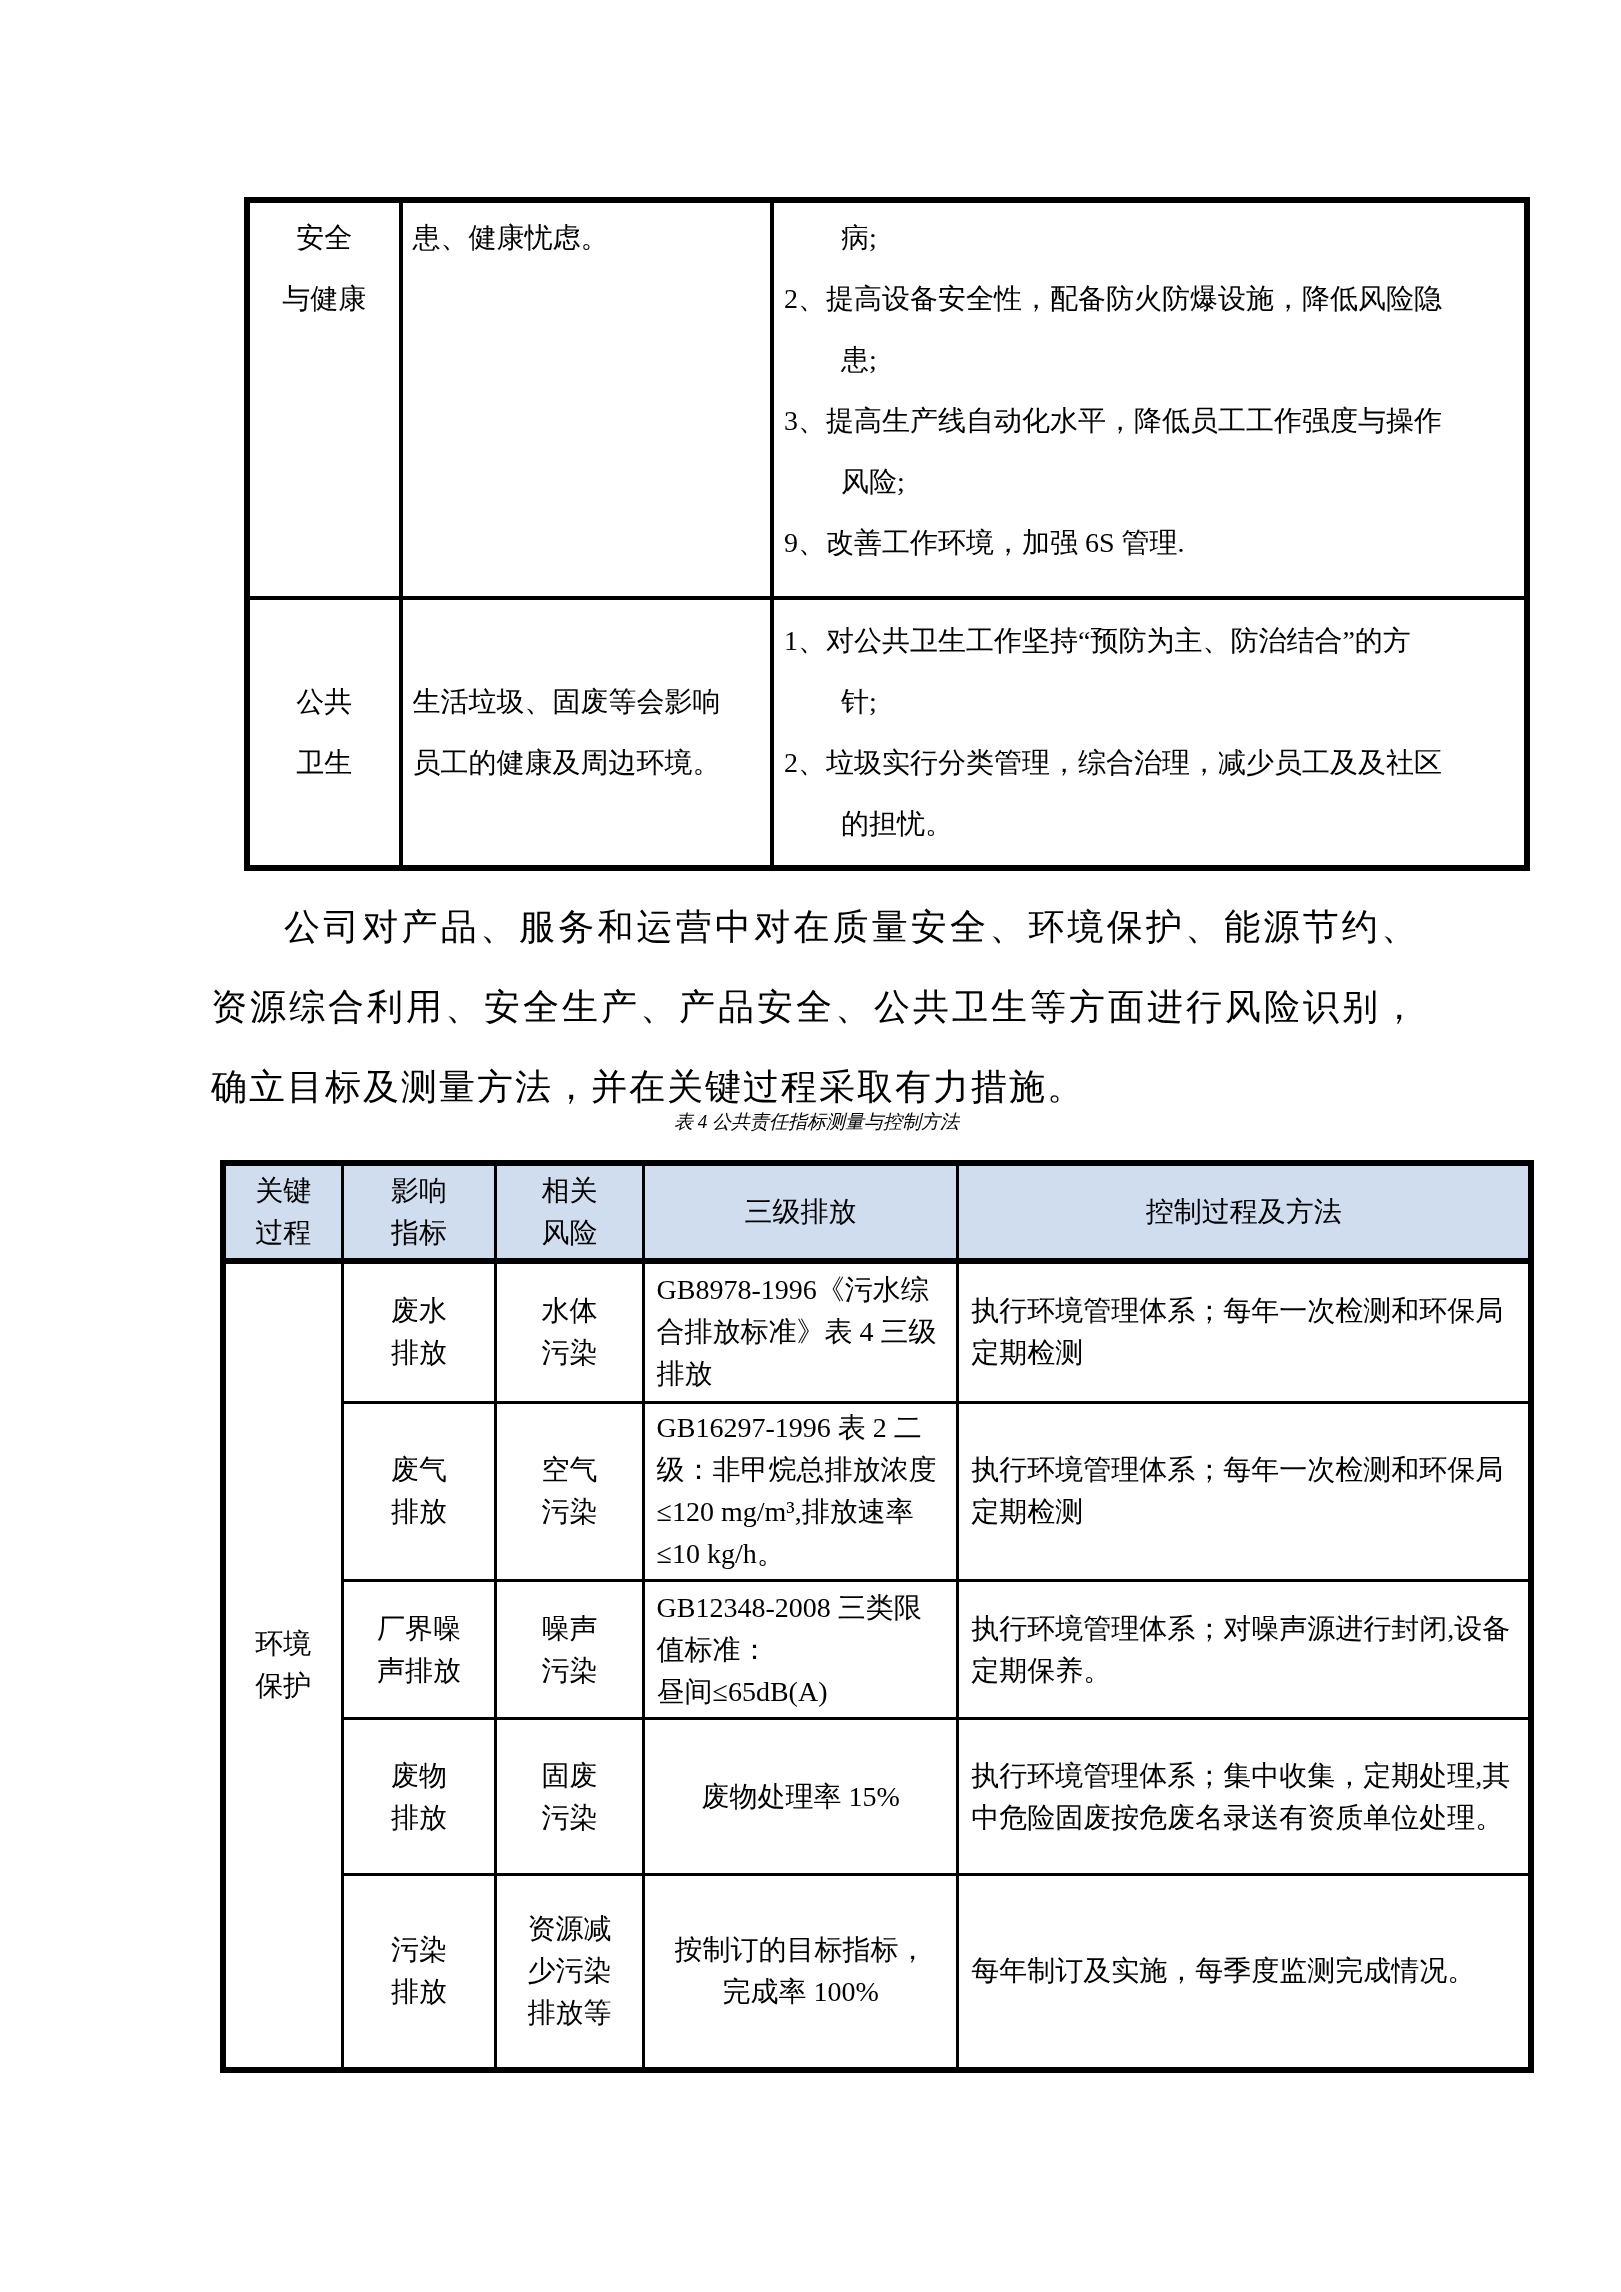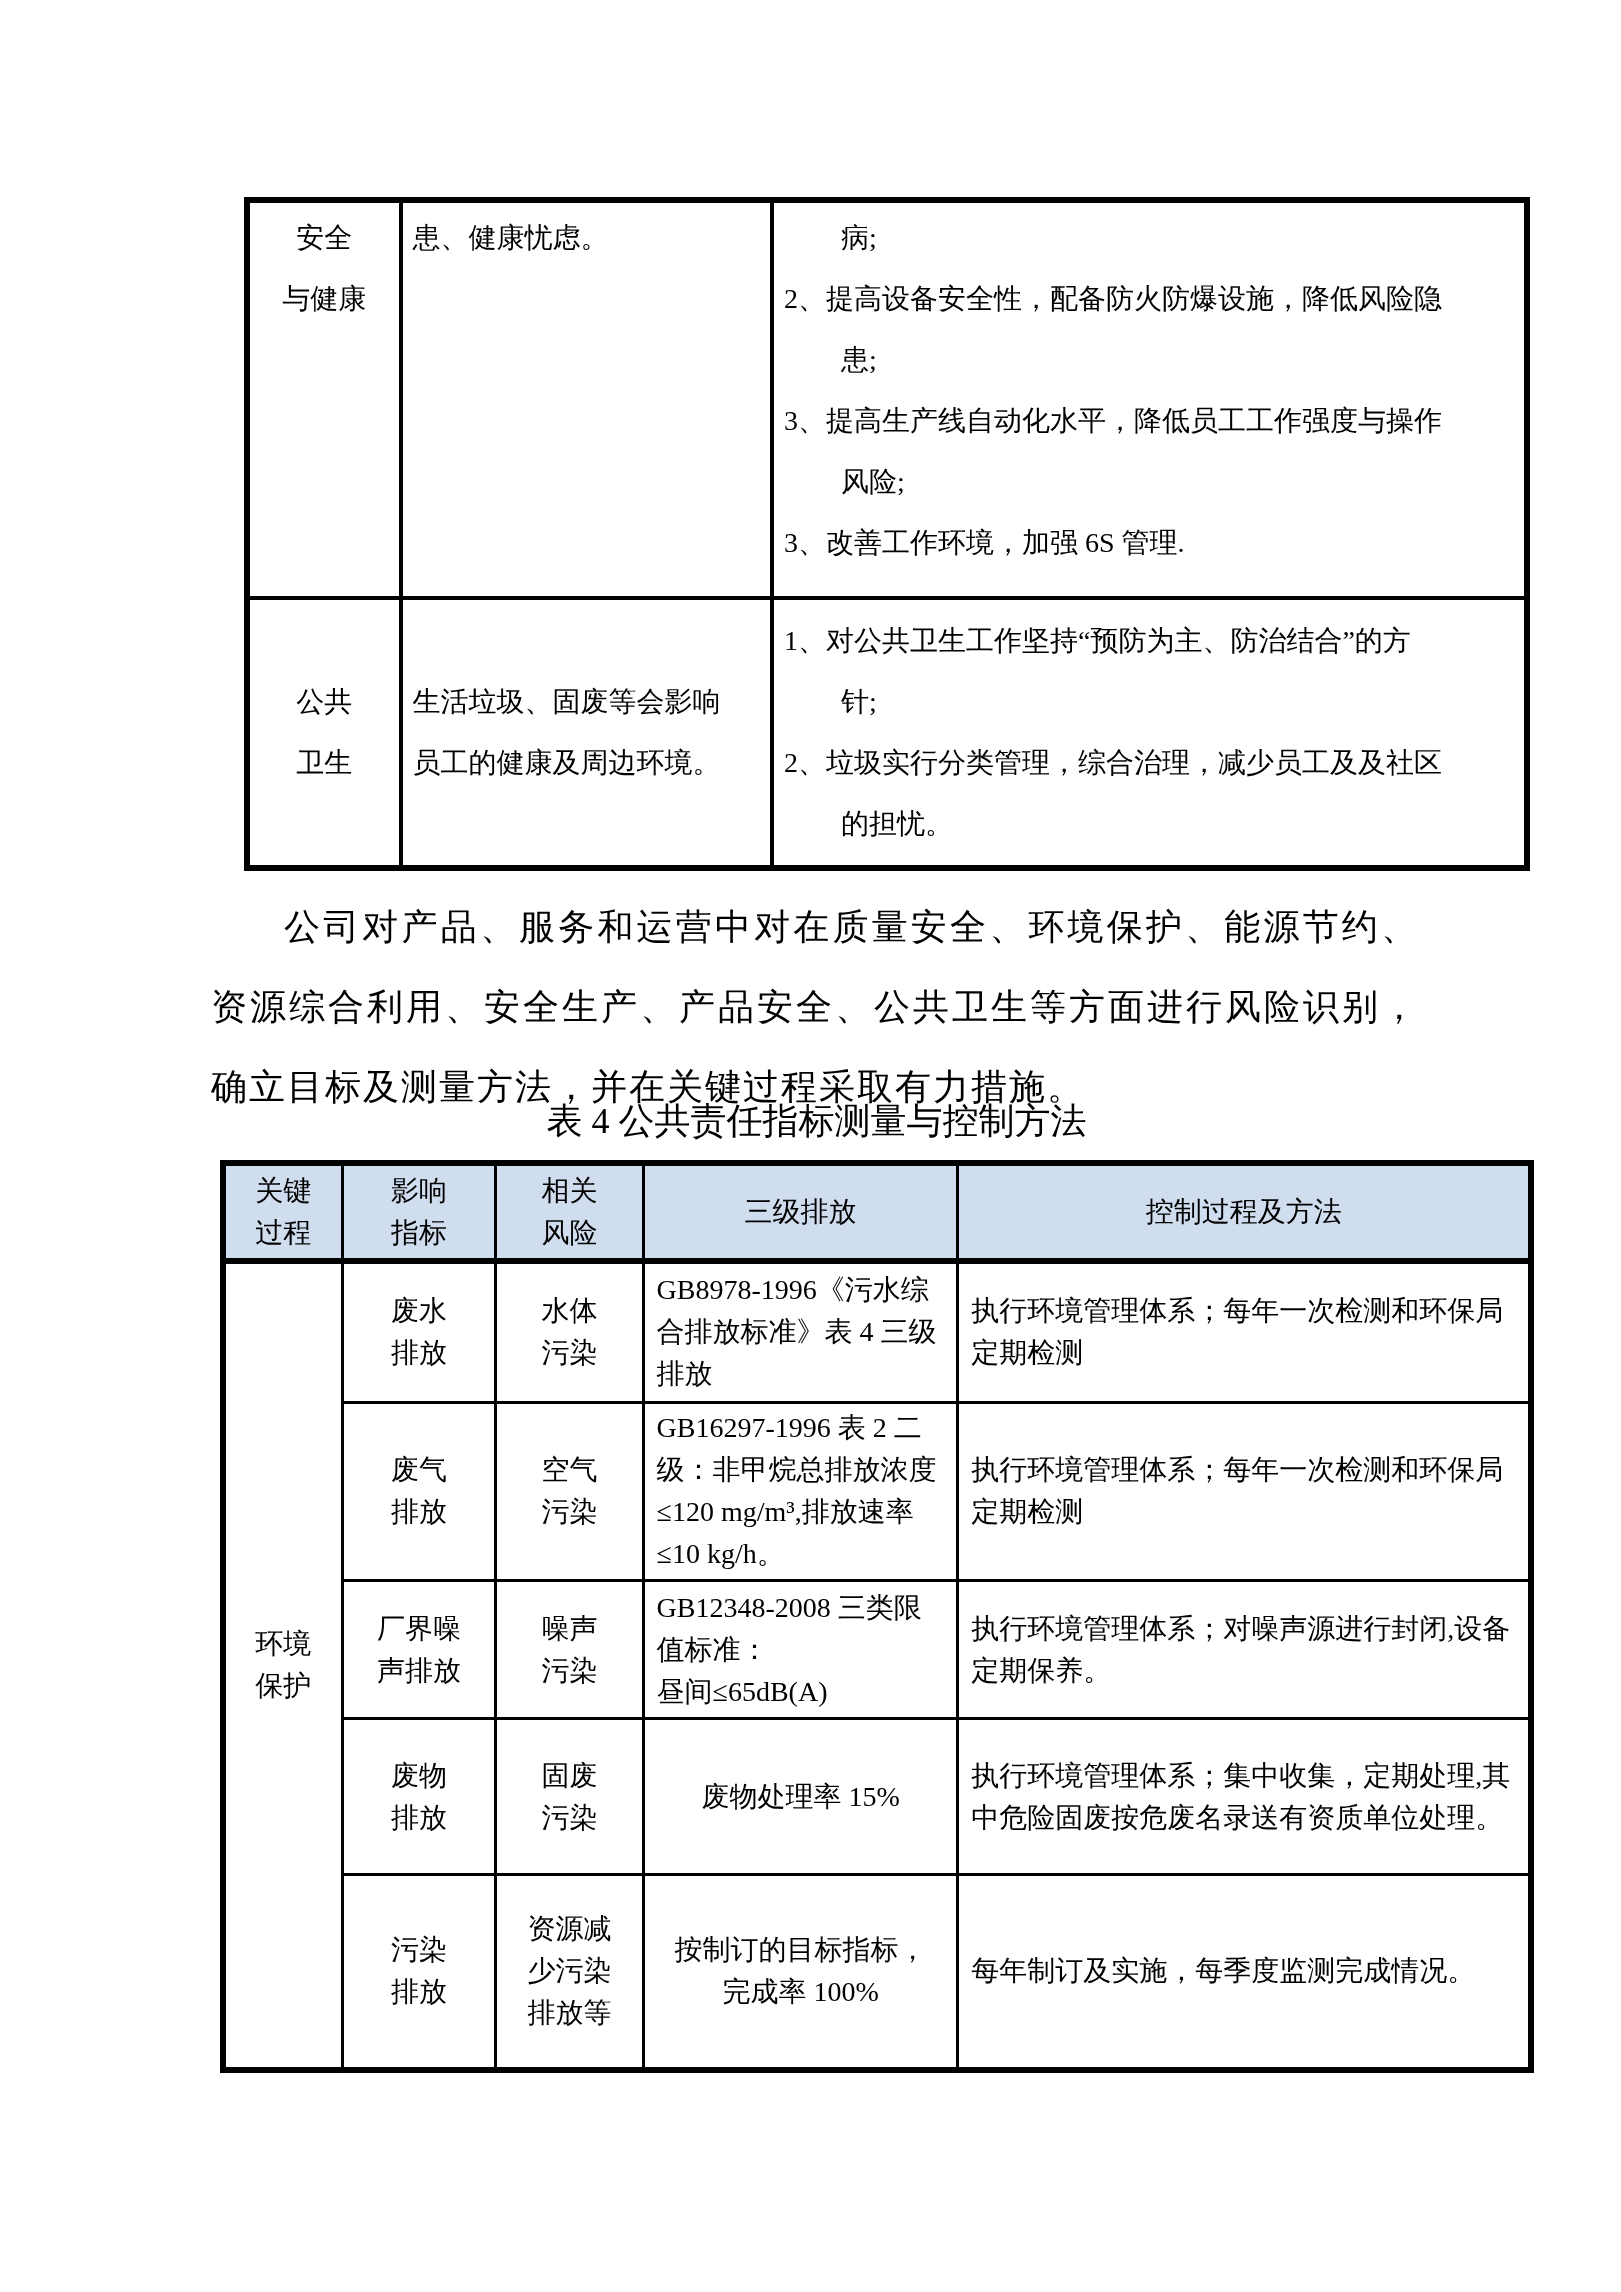--- a/index.html
+++ b/index.html
@@ -44,22 +44,23 @@
     letter-spacing:2px;
     line-height:80px;
     text-align:justify;
     text-indent:73px;
   }
 
   
   .table-caption{
     position:absolute;left:228px;top:1102px;width:1177px;
     text-align:center;
-    font-size:36px;
+    font-size:19px;
     line-height:39px;
+    font-style:italic;
   }
 
   
   .control-table{
     position:absolute;left:220px;top:1160px;
     width:1177px;
     border:6.9px solid #000;
     font-family:Liberation Serif, serif;
   }
   .control-table td{
@@ -104,21 +105,21 @@
       </td>
       <td class="col-impact">
         <div class="m-line">患、健康忧虑。</div>
       </td>
       <td class="col-measure">
         <div class="m-line indent">病;</div>
         <div class="m-line">2、提高设备安全性，配备防火防爆设施，降低风险隐</div>
         <div class="m-line indent">患;</div>
         <div class="m-line">3、提高生产线自动化水平，降低员工工作强度与操作</div>
         <div class="m-line indent">风险;</div>
-        <div class="m-line">3、改善工作环境，加强 6S 管理.</div>
+        <div class="m-line">9、改善工作环境，加强 6S 管理.</div>
       </td>
     </tr>
     <tr class="r2">
       <td class="col-key">
         <div class="key-line">公共</div>
         <div class="key-line">卫生</div>
       </td>
       <td class="col-impact">
         <div class="cell-left" style="white-space:pre-line;line-height:61px;">生活垃圾、固废等会影响
 员工的健康及周边环境。</div>

